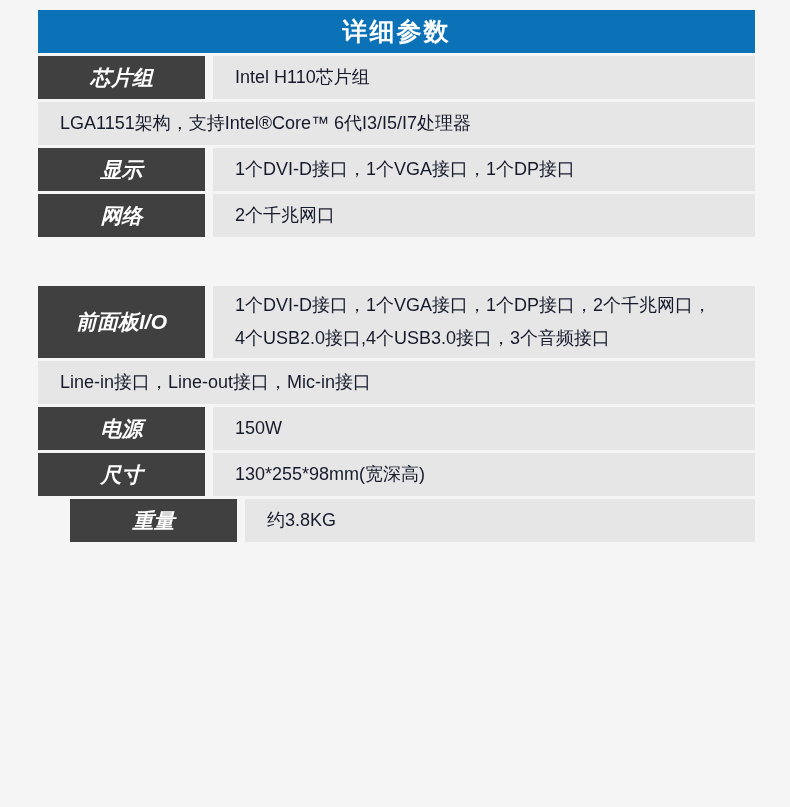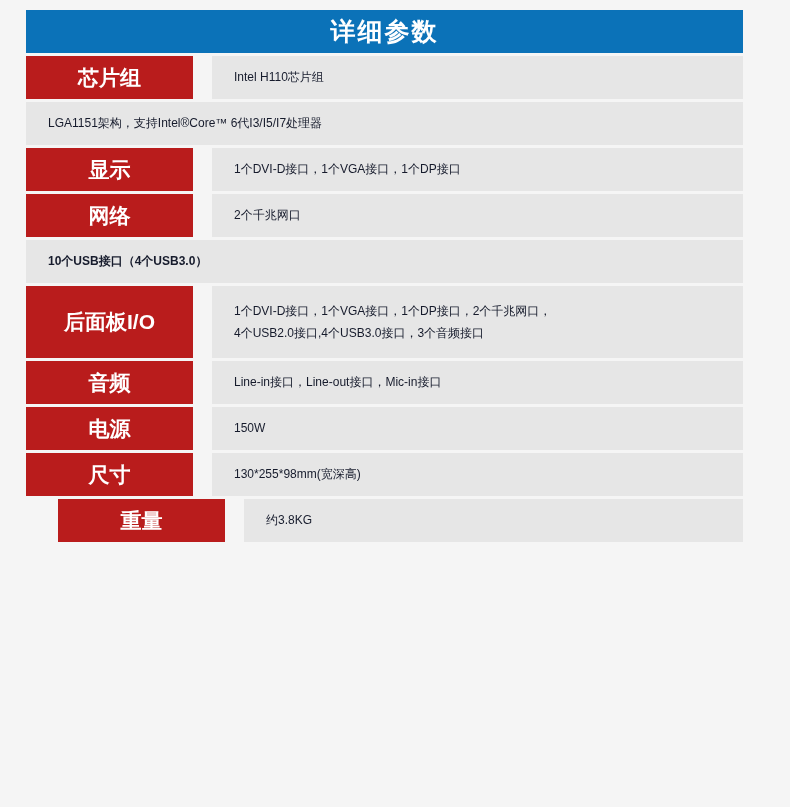--- a/index.html
+++ b/index.html
@@ -5,21 +5,21 @@
   html, body {
     margin: 0;
     padding: 0;
     width: 790px;
     height: 807px;
     background: #f5f5f5;
     font-family: "Liberation Sans", "DejaVu Sans", sans-serif;
   }
   .spec-table {
     position: absolute;
-    left: 26px;
+    left: 38px;
     top: 10px;
     width: 717px;
   }
   .table-header {
     height: 43px;
     background: #0b72b8;
     color: #ffffff;
     font-size: 25px;
     font-weight: bold;
     letter-spacing: 2px;
@@ -29,35 +29,36 @@
     margin-bottom: 3px;
   }
   .row {
     display: flex;
     margin-bottom: 3px;
   }
   .row:last-child { margin-bottom: 0; padding-left: 32px; }
   .label {
     width: 167px;
     min-width: 167px;
-    margin-right: 19px;
-    background: #b91c1c;
+    margin-right: 8px;
+    background: #404040;
     color: #ffffff;
     font-size: 21px;
     font-weight: bold;
     display: flex;
     align-items: center;
     justify-content: center;
     text-align: center;
+    font-style: italic;
   }
   .content {
     flex: 1;
     background: #e6e6e6;
     color: #161b2c;
-    font-size: 12px;
+    font-size: 18px;
     padding: 0 12px 0 22px;
     display: flex;
     align-items: center;
     white-space: pre-line;
     line-height: 1.85;
   }
   .row.single { height: 43px; }
   .row.tall { height: 72px; }
   .content.bold { font-weight: bold; }
 </style>
@@ -83,32 +84,30 @@
   </div>
 
 
   <div class="row single">
     <div class="label">网络</div>
     <div class="content">2个千兆网口</div>
   </div>
 
 
   <div class="row single">
-    <div class="content bold">10个USB接口（4个USB3.0）</div>
   </div>
 
 
   <div class="row tall">
-    <div class="label">后面板I/O</div>
+    <div class="label">前面板I/O</div>
     <div class="content">1个DVI-D接口，1个VGA接口，1个DP接口，2个千兆网口，
 4个USB2.0接口,4个USB3.0接口，3个音频接口</div>
   </div>
 
   <div class="row single">
-    <div class="label">音频</div>
     <div class="content">Line-in接口，Line-out接口，Mic-in接口</div>
   </div>
 
   <div class="row single">
     <div class="label">电源</div>
     <div class="content">150W</div>
   </div>
 
   <div class="row single">
     <div class="label">尺寸</div>

